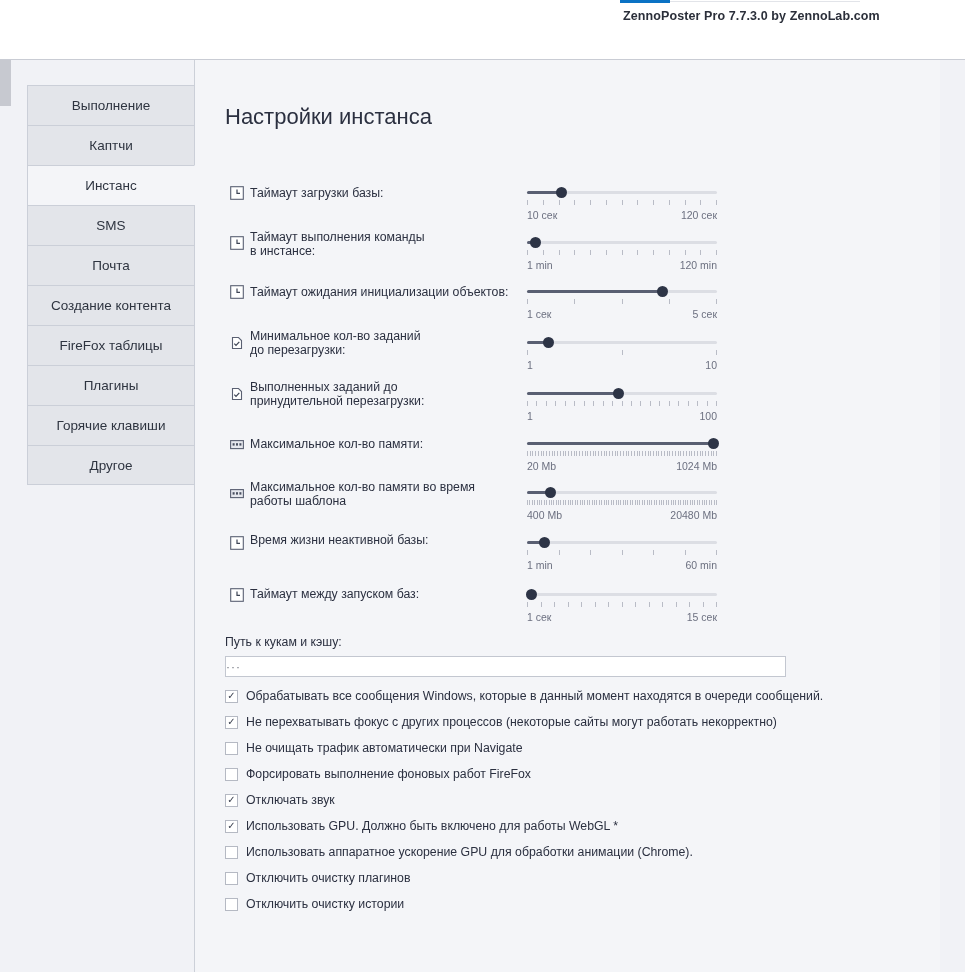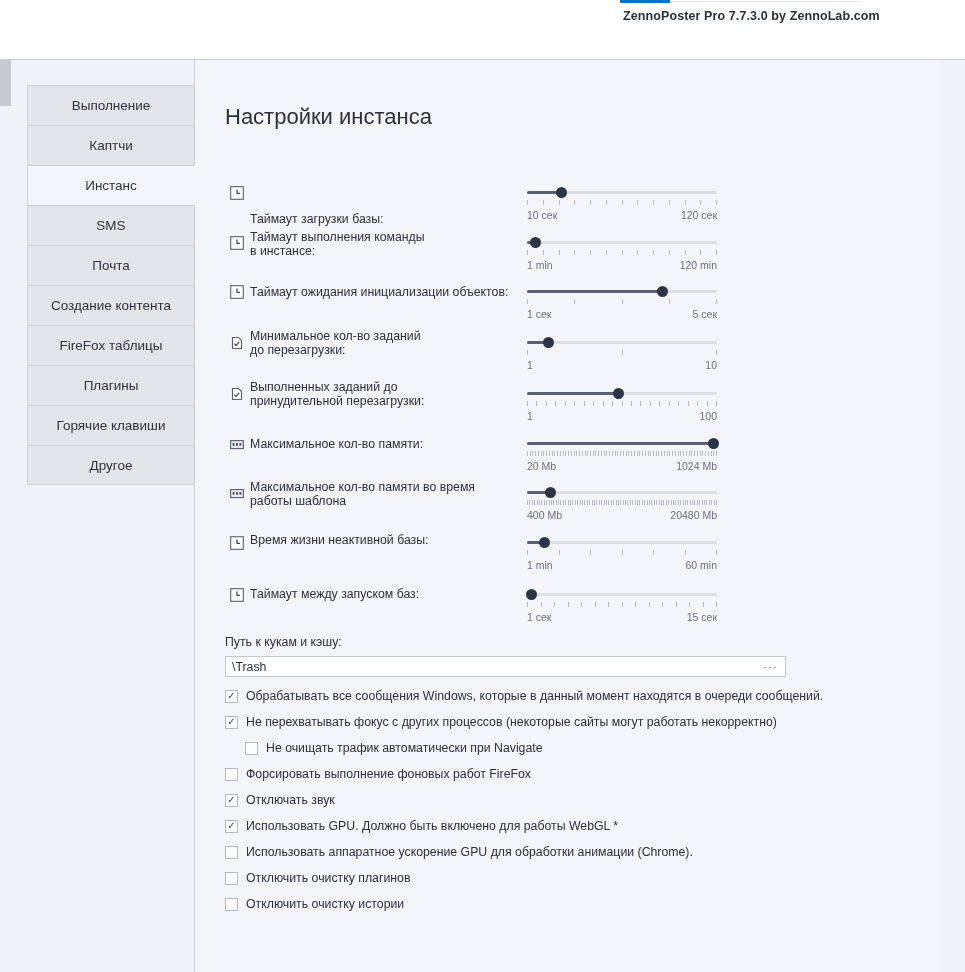--- a/index.html
+++ b/index.html
@@ -197,21 +197,21 @@
 
   <div class="main">
     <div class="page-title">Настройки инстанса</div>
 
     <div id="sliders">
         <div class="slider-row" style="top: 126px;">
           <span class="row-icon" style="top: 0px;"><svg width="14" height="14" viewBox="0 0 14 14">
               <rect x="0.7" y="0.7" width="12.6" height="12.6" fill="#fff" stroke="#5a6072" stroke-width="1.1"></rect>
               <path d="M7 3.4 V7.4 H10" fill="none" stroke="#3d4455" stroke-width="1.2"></path>
             </svg></span>
-          <div class="row-label" style="top: 0px; margin-top: 26px;">Таймаут загрузки базы:</div>
+          <div class="row-label" style="top: 0px;">Таймаут загрузки базы:</div>
           <div class="slider-wrap" style="top: 5px;">
             <div class="track">
               <div class="track-fill" style="width: 18%;"></div>
               <div class="knob" style="left: 18%;"></div>
             </div>
             <div class="ticks">
               <i style="left: 0px;"></i>
               <i style="left: 15.75px;"></i>
               <i style="left: 31.5px;"></i>
               <i style="left: 47.25px;"></i>
@@ -598,34 +598,33 @@
             <div class="minmax">
               <span>1 сек</span>
               <span>15 сек</span>
             </div>
           </div>
         </div>
       </div>
 
     <div class="path-label">Путь к кукам и кэшу:</div>
     <div class="path-input">
-      <span class="val">\Trash</span>
       <span class="dots">···</span>
     </div>
 
     <div id="checkboxes">
         <div class="cb-row" style="top: 627px;">
           <div class="cb-box">✓</div>
           <div class="cb-text">Обрабатывать все сообщения Windows, которые в данный момент находятся в очереди сообщений.</div>
         </div>
         <div class="cb-row" style="top: 653px;">
           <div class="cb-box">✓</div>
           <div class="cb-text">Не перехватывать фокус с других процессов (некоторые сайты могут работать некорректно)</div>
         </div>
-        <div class="cb-row" style="top: 679px; margin-left: 20px;">
+        <div class="cb-row" style="top: 679px;">
           <div class="cb-box"></div>
           <div class="cb-text">Не очищать трафик автоматически при Navigate</div>
         </div>
         <div class="cb-row" style="top: 705px;">
           <div class="cb-box"></div>
           <div class="cb-text">Форсировать выполнение фоновых работ FireFox</div>
         </div>
         <div class="cb-row" style="top: 731px;">
           <div class="cb-box">✓</div>
           <div class="cb-text">Отключать звук</div>

